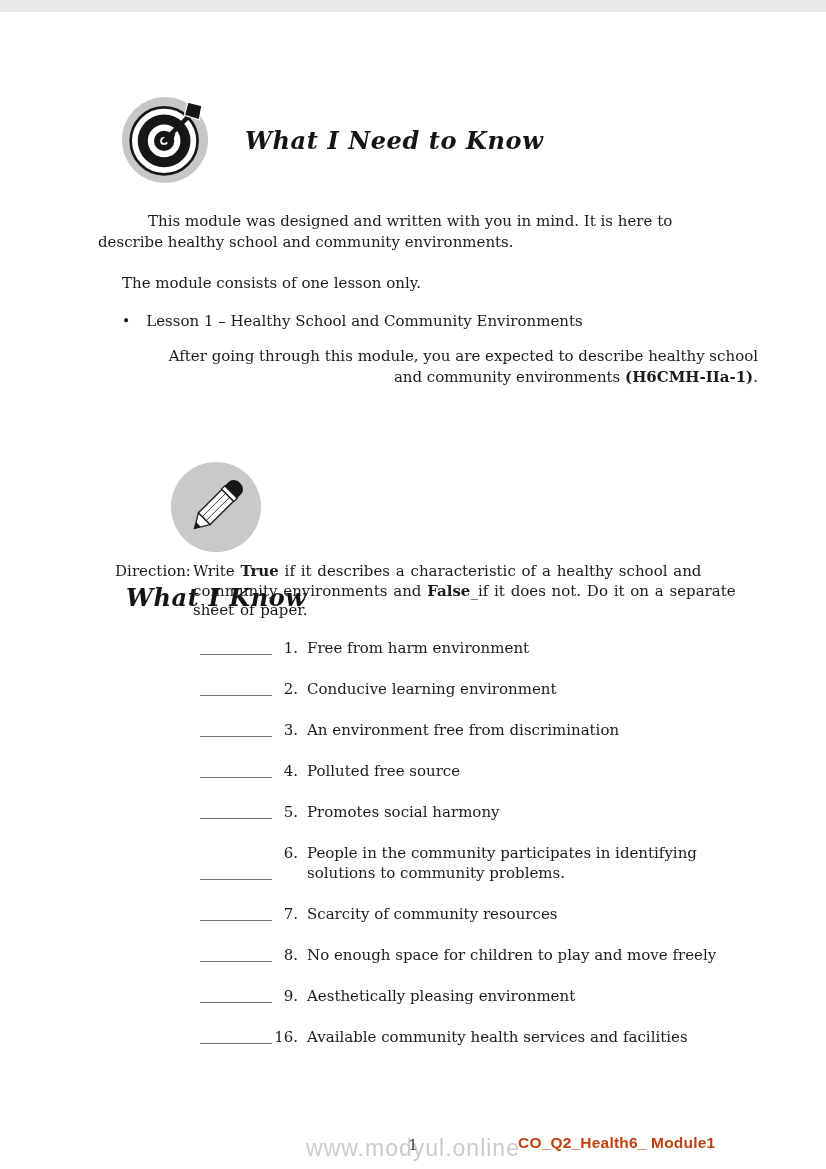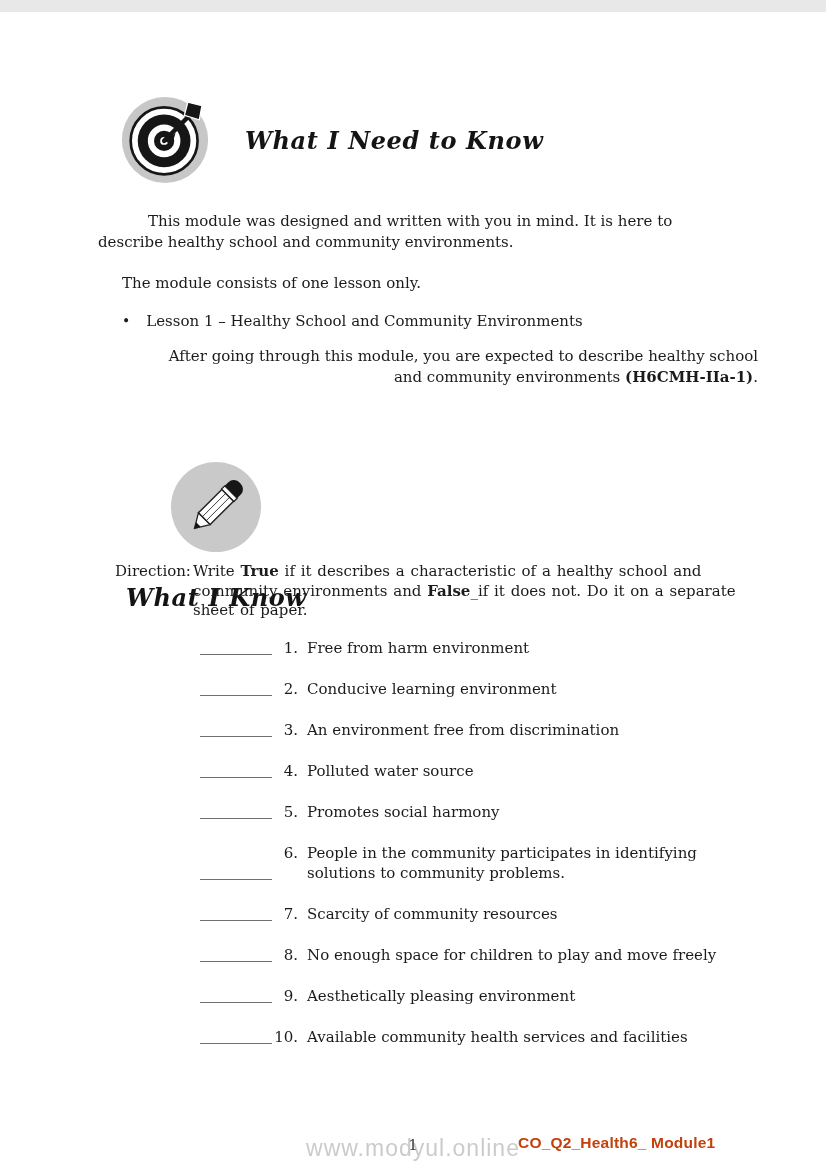--- a/index.html
+++ b/index.html
@@ -150,21 +150,21 @@
 
   <div class="item">
     <span class="blank"></span>
     <span class="num">3.</span>
     <span class="txt">An environment free from discrimination</span>
   </div>
 
   <div class="item">
     <span class="blank"></span>
     <span class="num">4.</span>
-    <span class="txt">Polluted water source</span>
+    <span class="txt">Polluted free source</span>
   </div>
 
   <div class="item">
     <span class="blank"></span>
     <span class="num">5.</span>
     <span class="txt">Promotes social harmony</span>
   </div>
 
   <div class="item">
     <span class="blank"></span>
@@ -186,21 +186,21 @@
   </div>
 
   <div class="item">
     <span class="blank"></span>
     <span class="num">9.</span>
     <span class="txt">Aesthetically pleasing environment</span>
   </div>
 
   <div class="item">
     <span class="blank"></span>
-    <span class="num">10.</span>
+    <span class="num">16.</span>
     <span class="txt">Available community health services and facilities</span>
   </div>
 </div>
 
   <div class="watermark">www.modyul.online</div>
   <div class="page-number">1</div>
   <div class="doc-code">CO_Q2_Health6_ Module1</div>
 
 </div>
 

